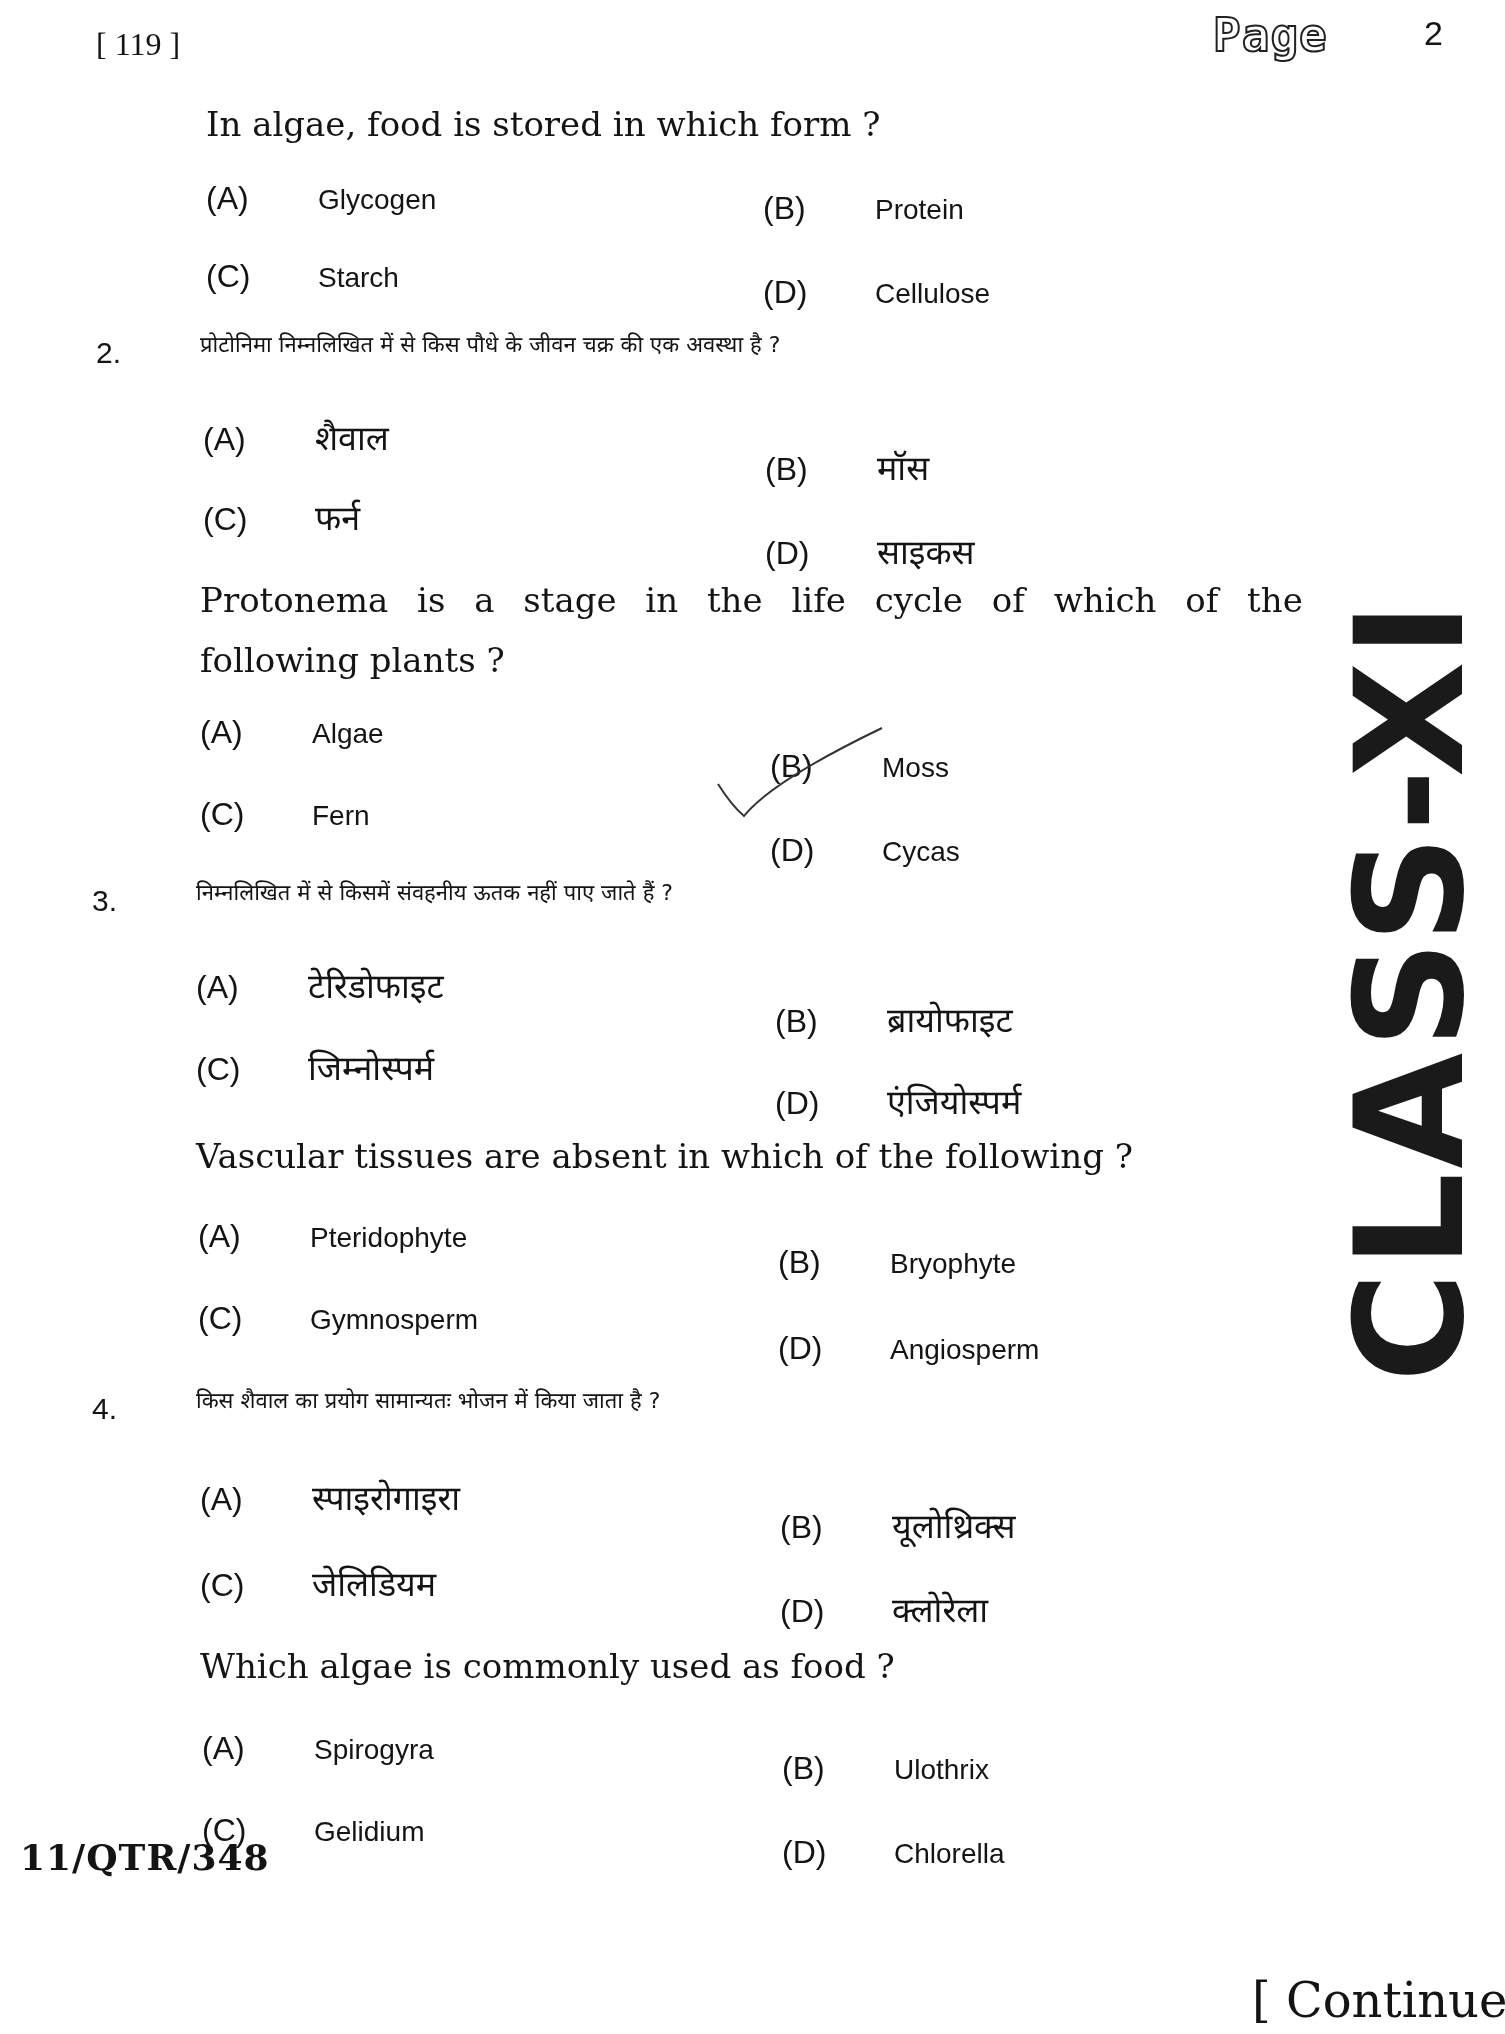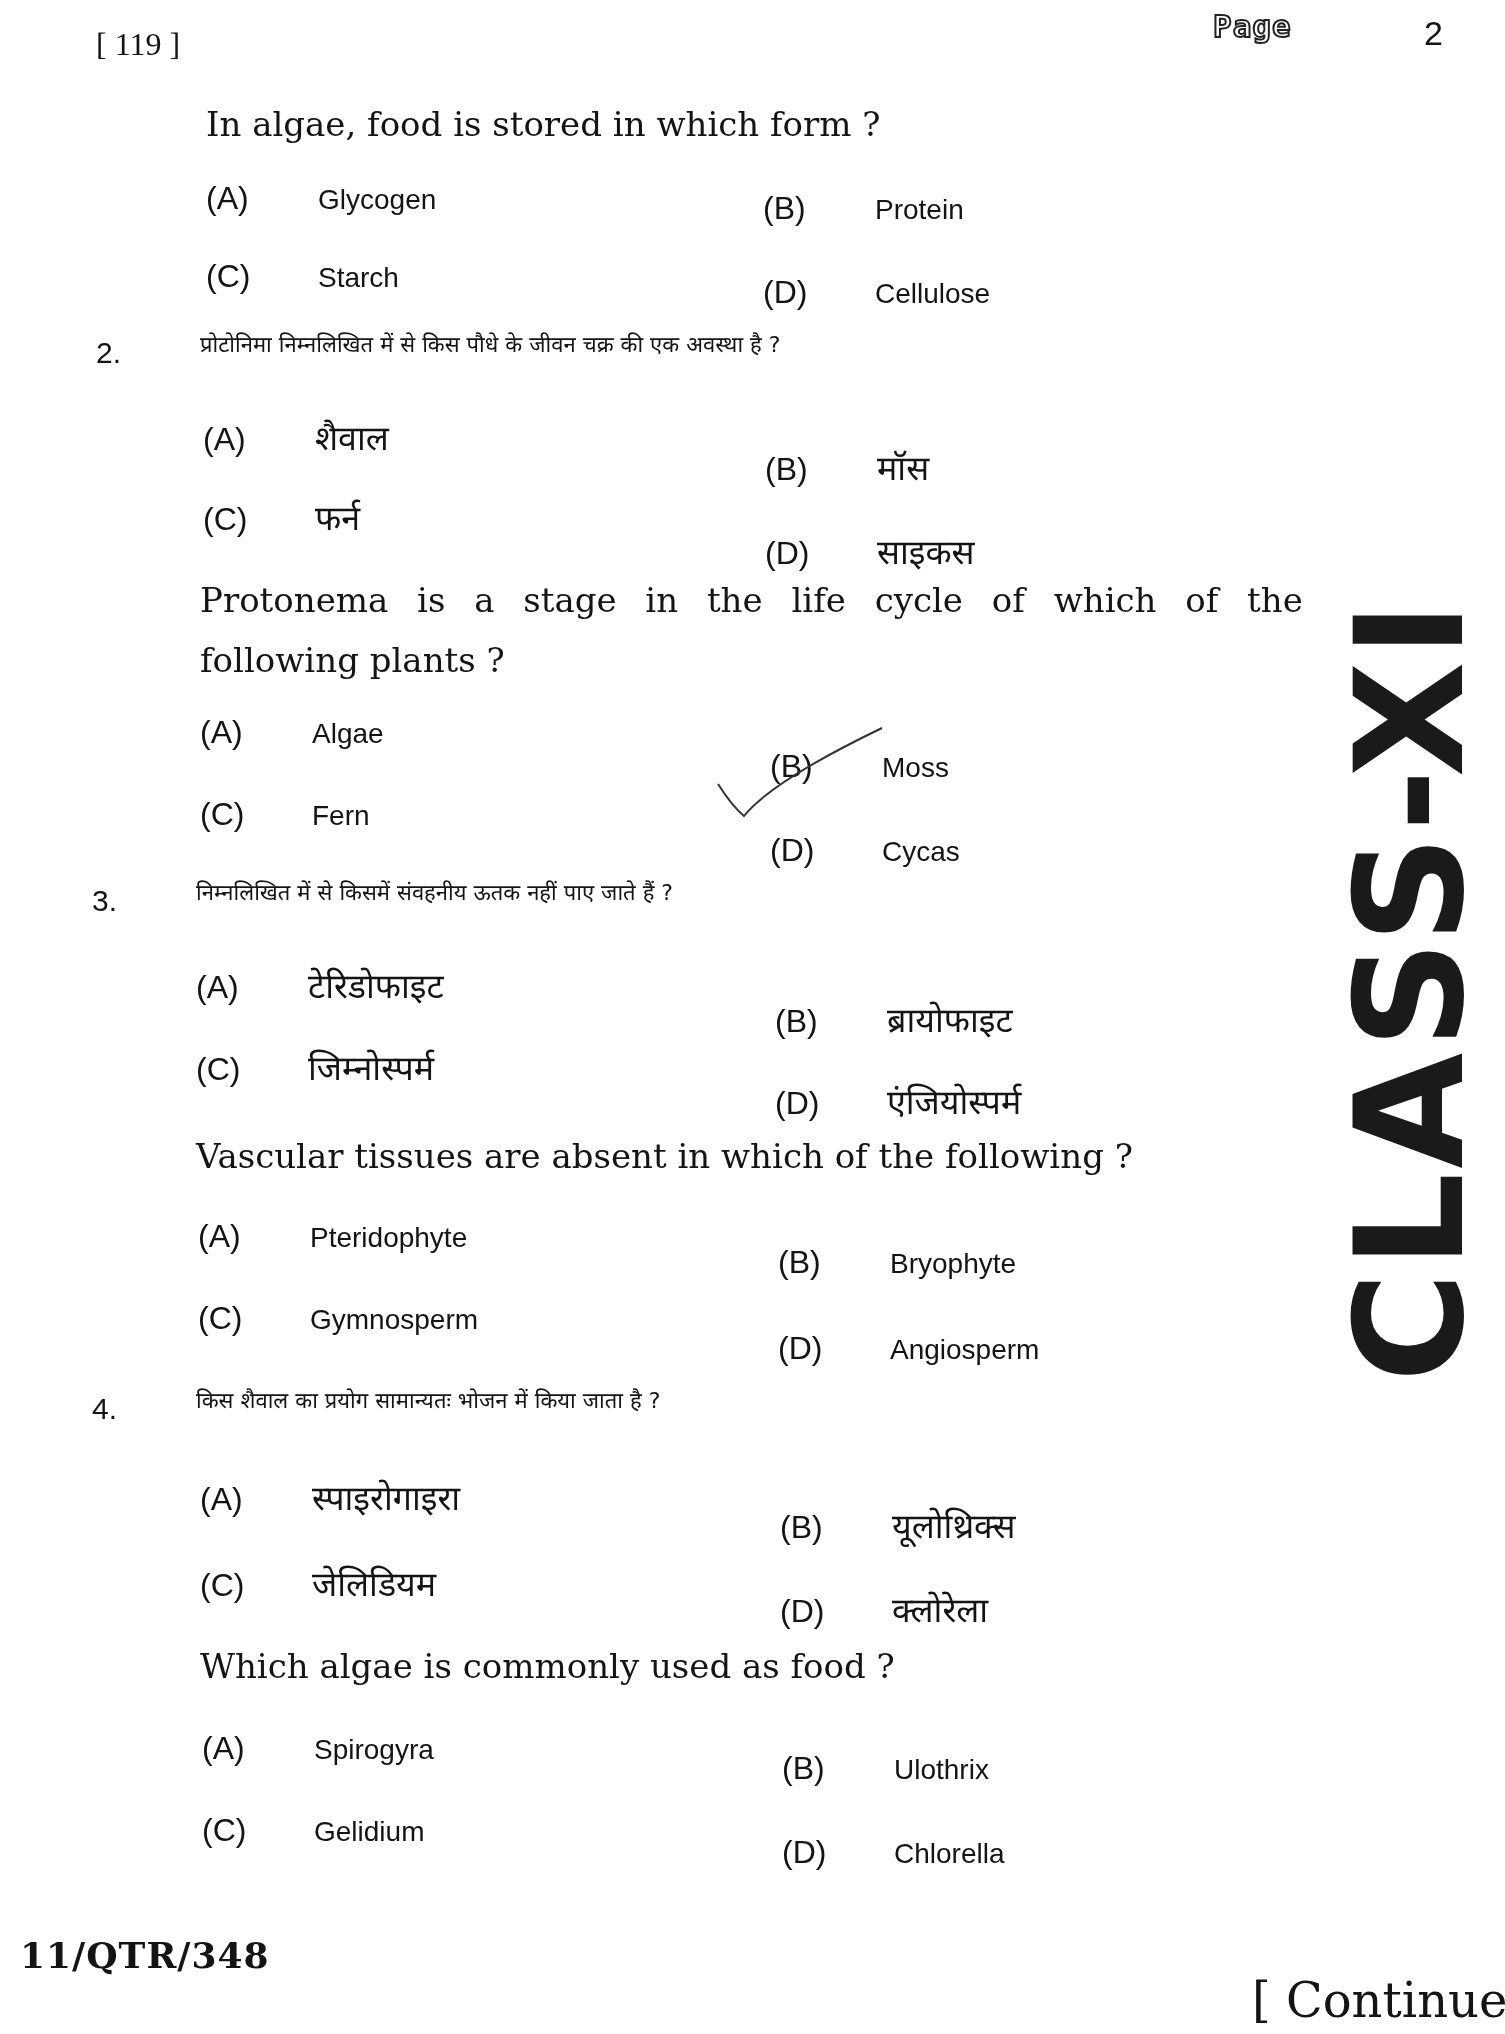--- a/index.html
+++ b/index.html
@@ -9,21 +9,21 @@
       position: relative;
       overflow: hidden;
       color: #141414;
       font-family: "DejaVu Serif", "Liberation Serif", serif;
     }
     .abs { position: absolute; white-space: nowrap; }
 
     
     .ref-num { left: 52px; top: 26px; font-size: 32px; font-family: "Liberation Serif", serif; margin-left: 44px; }
     .page-word {
-      left: 1213px; top: 8px; font-size: 31px; font-weight: bold;
+      left: 1213px; top: 8px; font-size: 46px; font-weight: bold;
       font-family: "DejaVu Sans Mono", monospace;
       color: transparent;
       -webkit-text-stroke: 2px #222;
       letter-spacing: 1px;
     }
     .page-num { left: 1424px; top: 14px; font-size: 34px; font-family: "Liberation Sans", sans-serif; }
 
     
     .qnum { font-size: 30px; font-family: "Liberation Sans", sans-serif; }
     .stem-en { font-size: 34px; font-family: "DejaVu Serif", serif; }
@@ -49,21 +49,21 @@
       font-weight: bold;
       font-size: 150px;
       letter-spacing: 4px;
       color: #1a1a1a;
       background-image: radial-gradient(circle, #ffffff 28%, transparent 32%);
       background-size: 7px 7px;
       white-space: nowrap;
     }
 
     
-    .code { left: 20px; top: 1934px; font-size: 36px; font-weight: bold; font-family: "DejaVu Serif", serif; letter-spacing: 1px; }
+    .code { left: 20px; top: 1836px; font-size: 36px; font-weight: bold; font-family: "DejaVu Serif", serif; letter-spacing: 1px; }
     .continued { left: 1252px; top: 1972px; font-size: 48px; font-family: "DejaVu Serif", serif; text-align: right; }
   </style>
 </head>
 <body>
 
 <div class="abs ref-num">[ 119 ]</div>
 <div class="abs page-word">Page</div>
 <div class="abs page-num">2</div>
 
 <div class="abs stem-en" style="left:206px; top:104px;text-align:center;">In algae, food is stored in which form ?</div>

